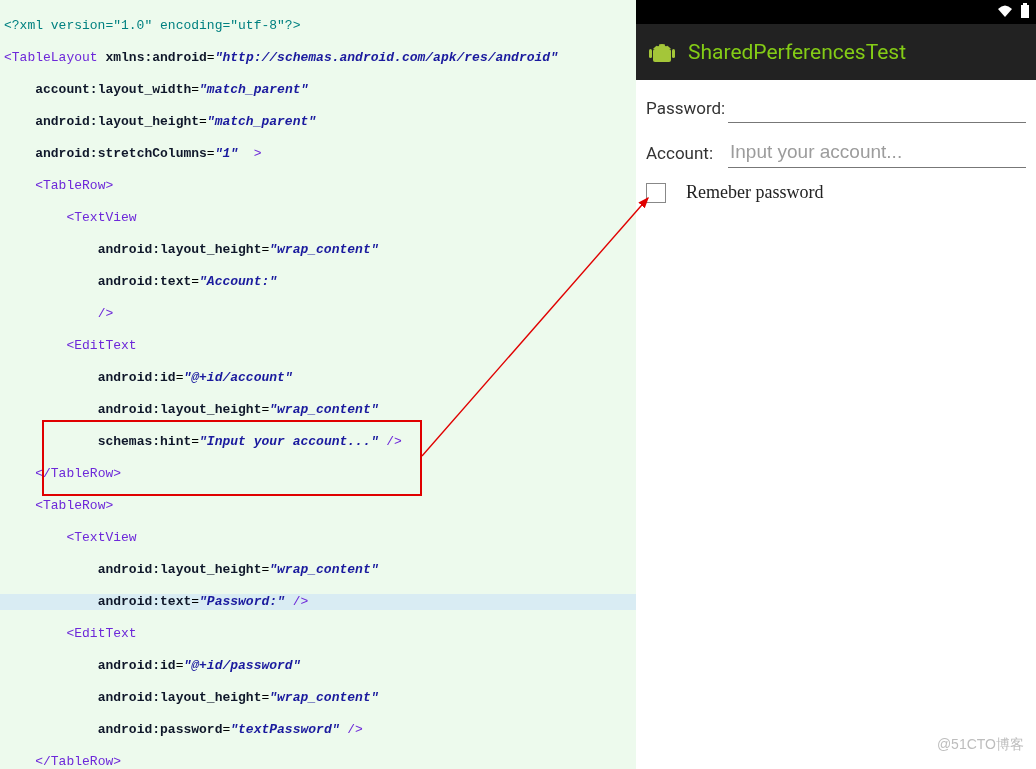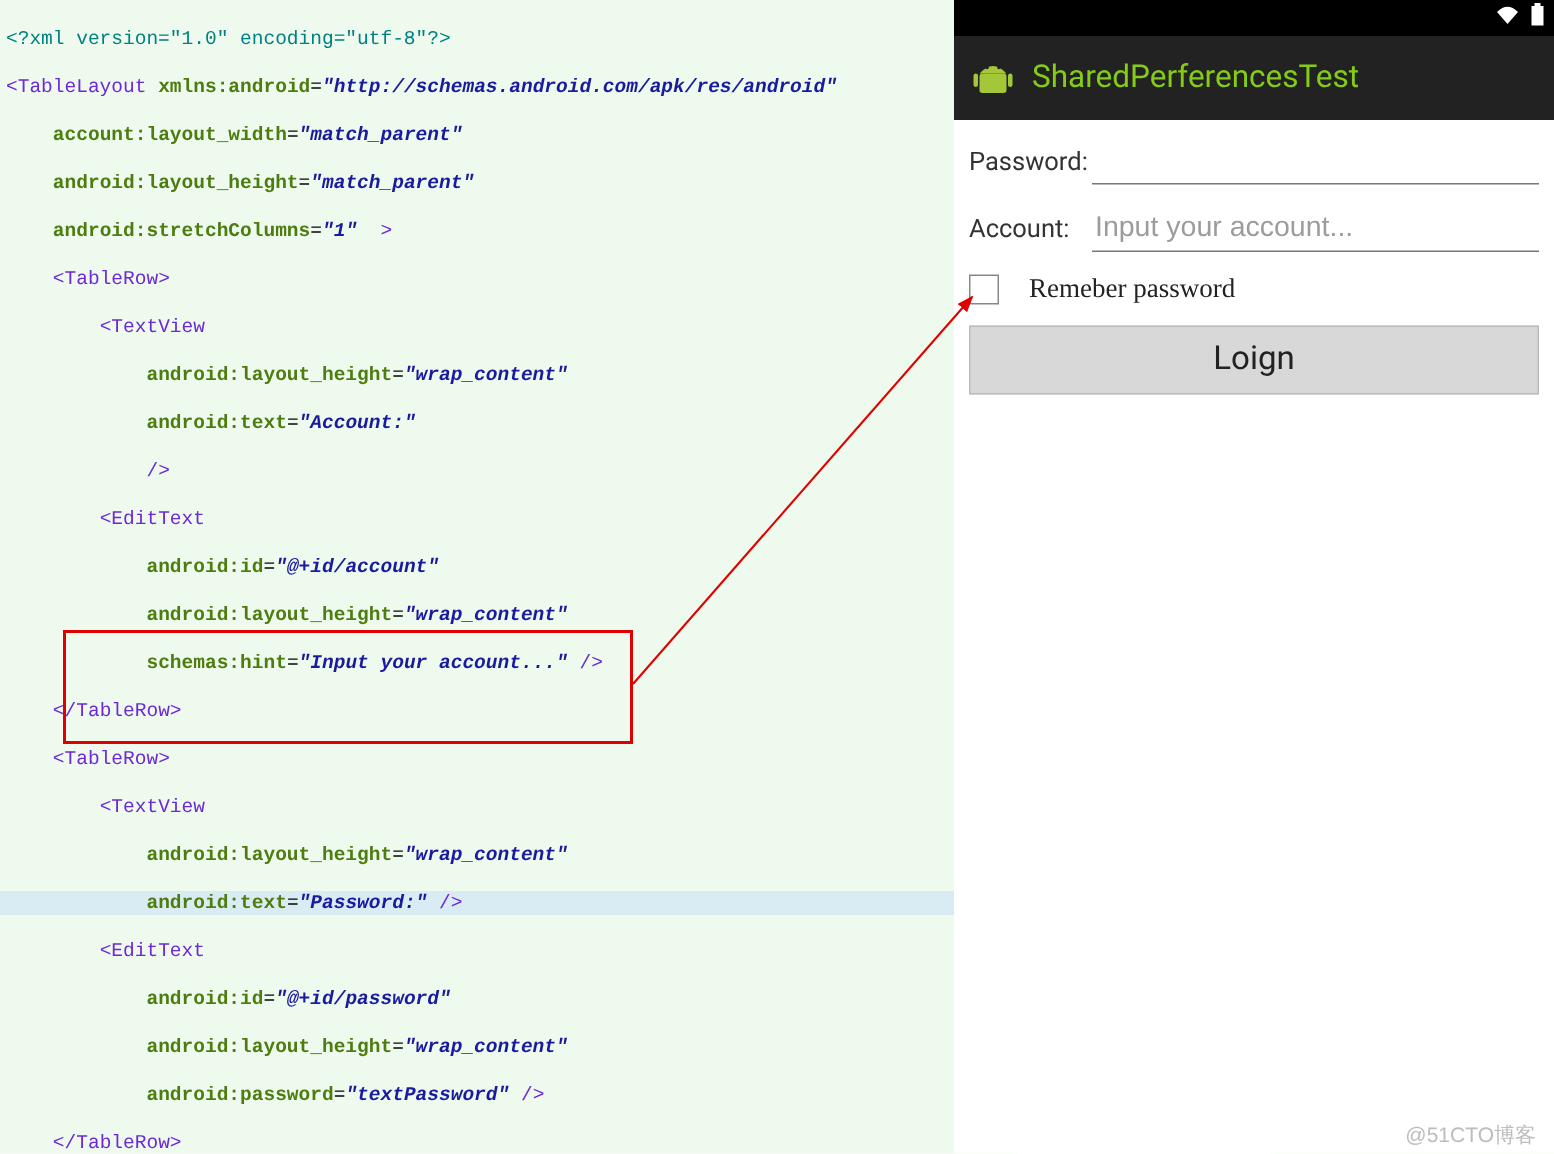--- a/index.html
+++ b/index.html
@@ -24,21 +24,21 @@
     background: #edfaed;
     padding: 2px 4px;
     white-space: pre;
     overflow: hidden;
     line-height: 16px;
     position: relative;
   }
   .code-line { display:block; }
   .hl-line { background:#d9ecf3; margin-left:-4px; margin-right:-4px; padding-left:4px;}
   .tag { color:#6d28d9; }
-  .attr { color:#4d7c0f; font-weight:bold;}
+  .attr { color:#0f172a; font-weight:bold;}
   .val { color:#1a1a9e; font-style:italic; font-weight:bold;}
   .eq { color:#000; }
   .decl { color:#008080;}
   .red-box {
     position:absolute;
     border:2px solid #e00000;
     left:42px; top:420px;
     width:380px; height:76px;
     pointer-events:none;
   }
@@ -104,21 +104,21 @@
     cursor:pointer;
   }
   .arrow-svg {
     position:absolute;
     left:0; top:0;
     width:1036px; height:769px;
     pointer-events:none;
   }
   .watermark {
     position:absolute;
-    right:12px; bottom:3px;
+    right:12px; bottom:15px;
     color:#bdbdbd;
     font-size:14px;
     font-family:Arial,sans-serif;
   }
 </style>
 </head>
 <body>
 
 <div class="container">
   <div class="code-pane">
@@ -203,21 +203,20 @@
         <input class="form-input" type="password" style="">
       </div>
       <div class="form-row">
         <span class="form-label">Account:</span>
         <input class="form-input" placeholder="Input your account..." style="">
       </div>
       <div class="check-row">
         <div class="chk"></div>
         <span class="remember-text">Remeber password</span>
       </div>
-      <div class="login-btn">Loign</div>
     </div>
   </div>
 </div>
 
 <svg class="arrow-svg">
   <defs>
     <marker id="arrowhead" markerWidth="8" markerHeight="8" refX="7" refY="3" orient="auto">
       <path d="M0,0 L8,3 L0,6 Z" fill="#e00000"></path>
     </marker>
   </defs>

